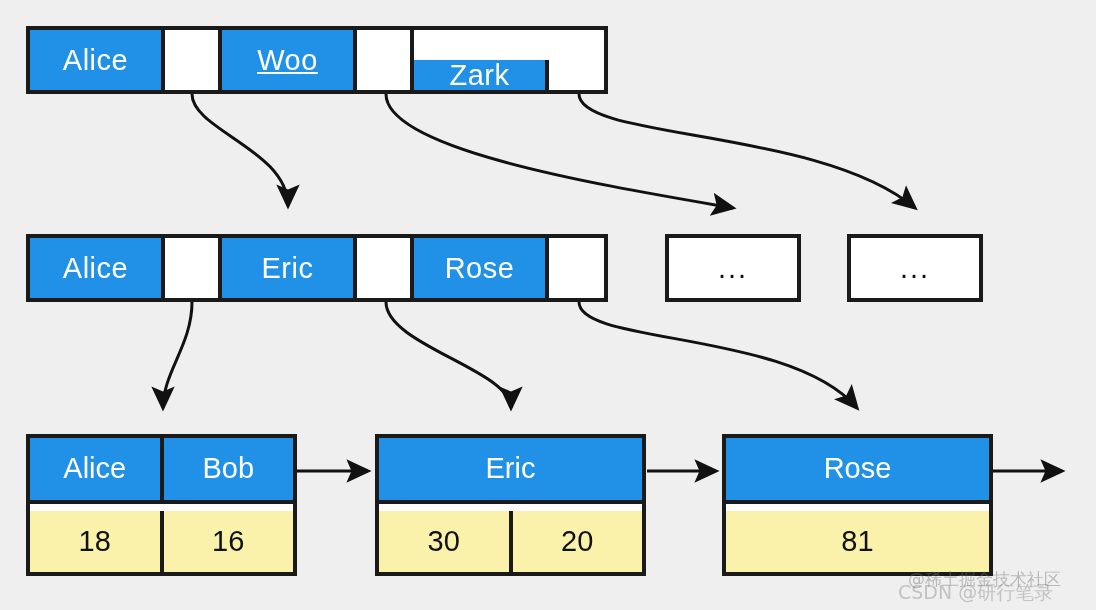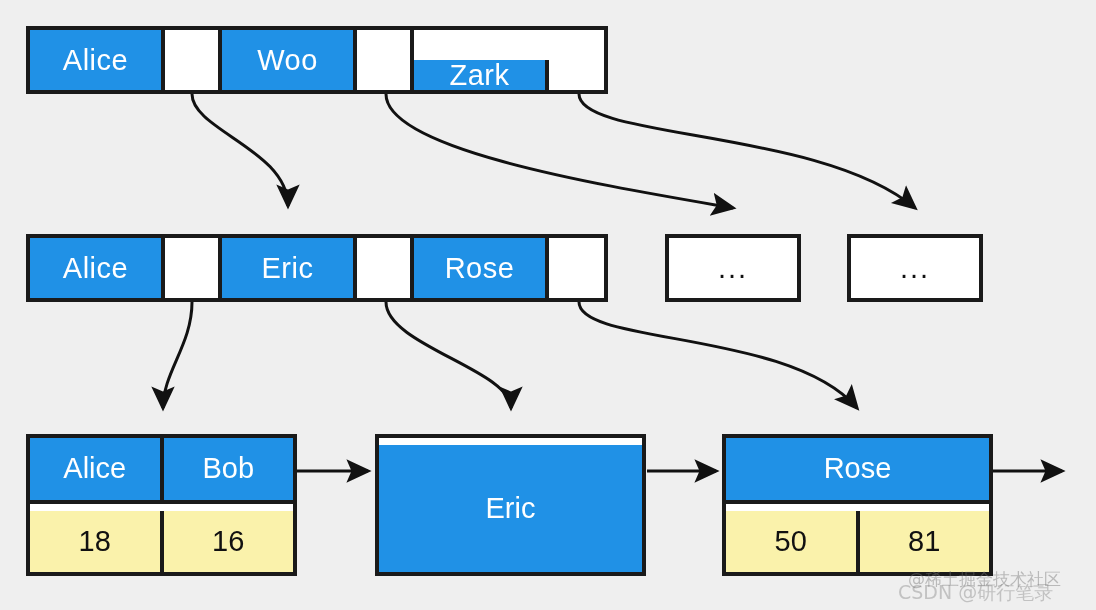--- a/index.html
+++ b/index.html
@@ -149,21 +149,21 @@
     <path d="M579,302 C579,345 790,330 857,408" fill="none" stroke="#111111" stroke-width="3" marker-end="url(#arrowhead)"></path>
 
     <line x1="297" y1="471" x2="368" y2="471" stroke="#111111" stroke-width="3" marker-end="url(#arrowhead)"></line>
     <line x1="647" y1="471" x2="716" y2="471" stroke="#111111" stroke-width="3" marker-end="url(#arrowhead)"></line>
     <line x1="992" y1="471" x2="1062" y2="471" stroke="#111111" stroke-width="3" marker-end="url(#arrowhead)"></line>
   </svg>
 
   <div class="node" id="root-node" style="left:26px; top:26px; width:582px; height:68px;">
     <div class="cell key" style="width:135px;">Alice</div>
     <div class="cell ptr" style="width:57px;"></div>
-    <div class="cell key" style="width:135px;">Woo</div>
+    <div class="cell key" style="width:135px;text-decoration:underline;">Woo</div>
     <div class="cell ptr" style="width:57px;"></div>
     <div class="cell key" style="width:135px;margin-top:30px;">Zark</div>
     <div class="cell ptr" style="width:55px;"></div>
   </div>
 
   <div class="node" id="internal-node-1" style="left:26px; top:234px; width:582px; height:68px;">
     <div class="cell key" style="width:135px;">Alice</div>
     <div class="cell ptr" style="width:57px;"></div>
     <div class="cell key" style="width:135px;">Eric</div>
     <div class="cell ptr" style="width:57px;"></div>
@@ -187,28 +187,31 @@
     <div class="leaf-row values">
       <div class="leaf-cell">18</div>
       <div class="leaf-cell">16</div>
     </div>
   </div>
 
   <div class="leaf" id="leaf-node-2" style="left:375px; top:434px; width:271px; height:142px;">
     <div class="leaf-row names">
       <div class="leaf-cell">Eric</div>
     </div>
+    <div class="leaf-row values">
+      <div class="leaf-cell">30</div>
+      <div class="leaf-cell">20</div>
+    </div>
   </div>
 
   <div class="leaf" id="leaf-node-3" style="left:722px; top:434px; width:271px; height:142px;">
     <div class="leaf-row names">
       <div class="leaf-cell">Rose</div>
     </div>
     <div class="leaf-row values">
-      <div class="leaf-cell">50</div>
       <div class="leaf-cell">81</div>
     </div>
   </div>
 
   <div class="watermark" id="wm-csdn">CSDN @研行笔录</div>
   <div class="watermark" id="wm-juejin">@稀土掘金技术社区</div>
 
 </div>
 
 </body></html>

